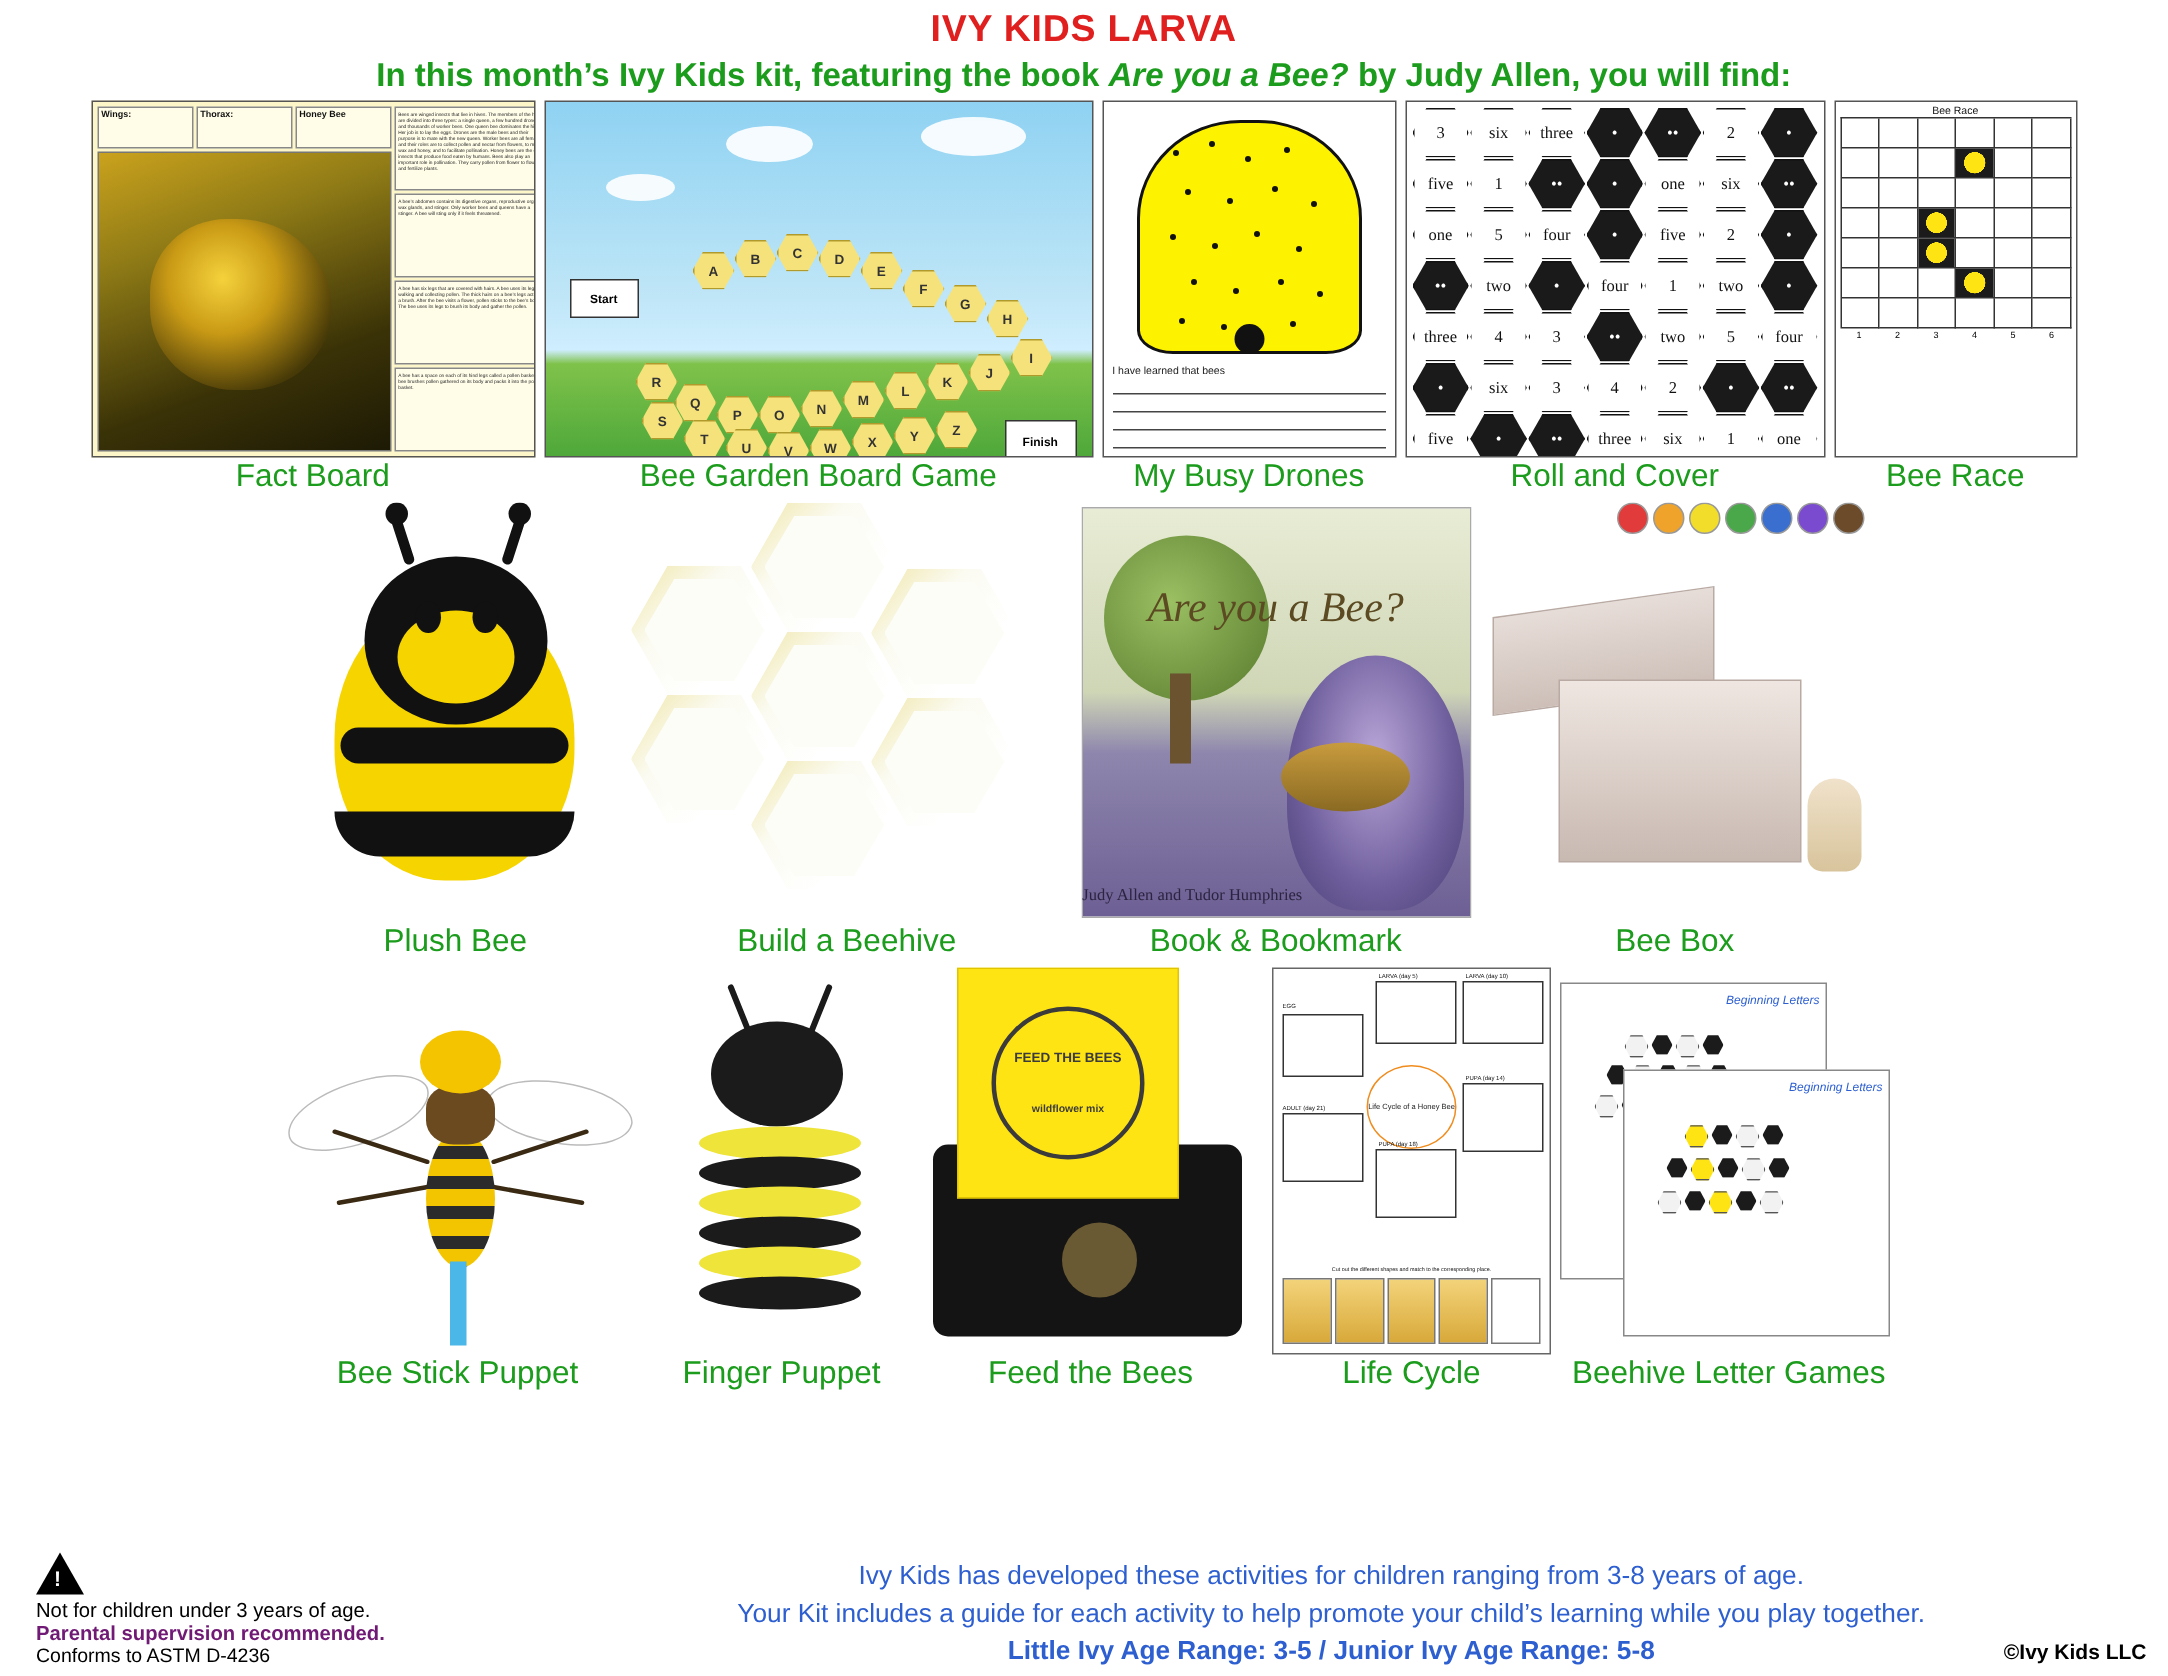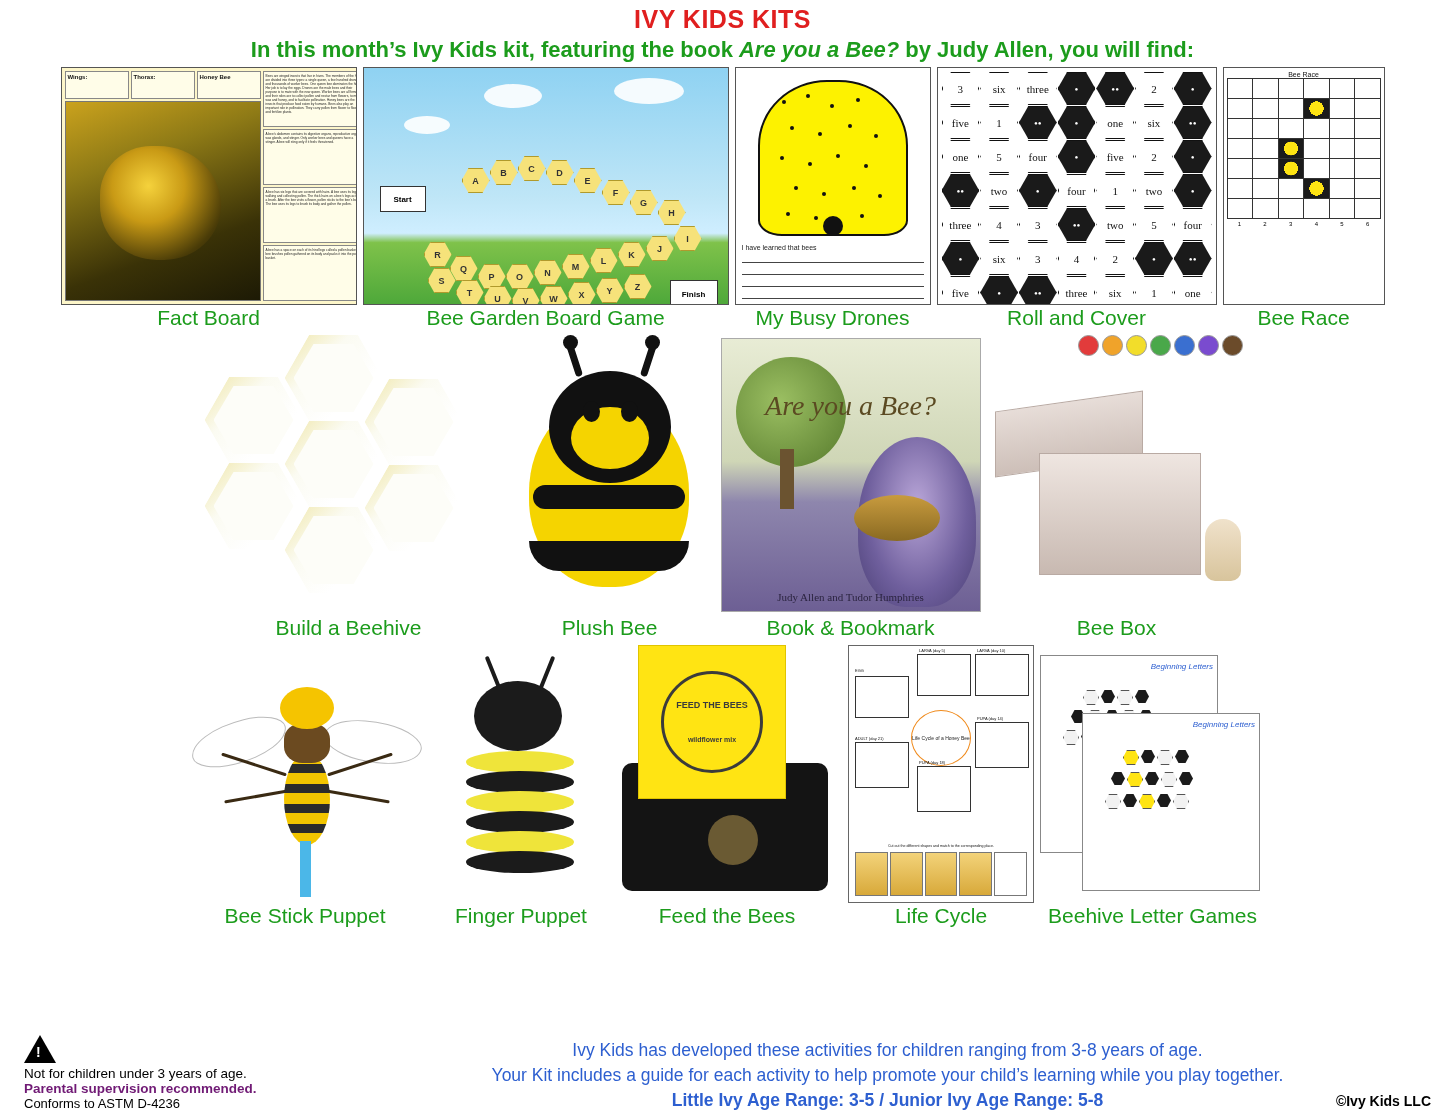--- a/index.html
+++ b/index.html
@@ -123,21 +123,21 @@
   .pl-body{position:absolute;left:24px;top:62px;width:160px;height:190px;background:#f5d400;border-radius:50% 50% 46% 46%;}
   .pl-stripe{position:absolute;background:#111;}
   .pl-head{position:absolute;left:44px;top:36px;width:122px;height:112px;background:#111;border-radius:50%;}
   .pl-face{position:absolute;left:66px;top:72px;width:78px;height:62px;background:#f5d400;border-radius:50%;}
   .pl-eye{position:absolute;width:17px;height:21px;background:#111;border-radius:50%;top:66px;}
   .pl-ant{position:absolute;width:7px;height:34px;background:#111;border-radius:4px;top:8px;}
   .pl-antb{position:absolute;width:15px;height:15px;background:#111;border-radius:50%;top:0;}
 
   .bookcover{width:258px;height:272px;background:linear-gradient(#e8ecd5,#cfd6b6 45%,#8e86ad 60%,#6d5f94 100%);position:relative;border:1px solid #aaa;}
   .bk-title{position:absolute;top:52px;left:0;right:0;text-align:center;color:#5b4a22;font-family:"Liberation Serif",serif;font-size:28px;line-height:1.05;font-style:italic;}
-  .bk-auth{position:absolute;bottom:8px;left:0;right:0;text-align:center;color:#2b2440;font-family:"Liberation Serif",serif;font-size:11px;}
+  .bk-auth{position:absolute;bottom:8px;left:0;right:0;color:#2b2440;font-family:"Liberation Serif",serif;font-size:11px;}
   .bk-tree{position:absolute;left:14px;top:18px;width:110px;height:110px;border-radius:50%;background:radial-gradient(circle at 40% 40%,#9bbf62,#567a2c);}
   .bk-trunk{position:absolute;left:58px;top:110px;width:14px;height:60px;background:#6b5330;}
   .bk-iris{position:absolute;right:4px;bottom:4px;width:118px;height:170px;background:radial-gradient(ellipse at 50% 40%,#b9a6d8,#6f5f9d 60%,#4a3f74 100%);border-radius:50% 50% 40% 40%;}
   .bk-bee{position:absolute;right:40px;bottom:70px;width:86px;height:46px;background:linear-gradient(#c89b3e,#8a6a22);border-radius:50%;}
 
   .lifecycle-fig{width:300px;height:272px;position:relative;}
   .lf-larva{position:absolute;background:#f2dca8;border-radius:50%;}
   .lf-beebody{position:absolute;left:108px;top:58px;width:92px;height:58px;border-radius:50%;background:repeating-linear-gradient(115deg,#f07d12 0 9px,#1a1a1a 9px 17px);}
   .lf-wing{position:absolute;background:rgba(255,255,255,.85);border:1px solid #ddd;border-radius:60% 40% 60% 40%;}
   .lf-cell{position:absolute;right:18px;top:112px;width:66px;height:82px;background:linear-gradient(#fdf4c4,#f6dd6b);border-radius:14px;}
@@ -203,21 +203,21 @@
 
   .foot-center{margin-left:330px;text-align:center;}
   .foot-center p{margin:0 0 3px 0;color:#2d5fd0;font-size:17.5px;line-height:1.25;}
   .foot-age{color:#2d5fd0;font-size:17.5px;font-weight:bold;}
   .copyright{position:absolute;right:14px;bottom:8px;font-size:14px;color:#000;font-weight:bold;}
 </style>
 </head>
 <body>
 
 <div class="header">
-  <div class="brand">IVY KIDS KITS</div>
+  <div class="brand">IVY KIDS LARVA</div>
   <div class="subtitle">
     <span>In this month’s Ivy Kids kit, featuring the book </span><span class="bookttl">Are you a Bee?</span><span> by Judy Allen, you will find:</span>
   </div>
 </div>
 
 <div class="row r1">
 
   <div class="cell">
     <div class="photo framed factboard">
       <div class="fb-hdr">
@@ -428,47 +428,47 @@
           <div>6</div>
         </div>
     </div>
     <div class="caption">Bee Race</div>
   </div>
 </div>
 
 <div class="row r2">
 
   <div class="cell">
-    <div class="photo hive-build">
-      <div class="hb-hex" style="left:6px;top:42px;"></div>
-      <div class="hb-hex" style="left:86px;top:0px;"></div>
-      <div class="hb-hex" style="left:166px;top:44px;"></div>
-      <div class="hb-hex" style="left:6px;top:128px;"></div>
-      <div class="hb-hex" style="left:86px;top:86px;"></div>
-      <div class="hb-hex" style="left:166px;top:130px;"></div>
-      <div class="hb-hex" style="left:86px;top:172px;"></div>
-    </div>
-    <div class="caption">Build a Beehive</div>
-  </div>
-
-  <div class="cell">
     <div class="photo plush">
       <div class="pl-ant" style="left:66px;transform:rotate(-18deg);"></div>
       <div class="pl-ant" style="left:140px;transform:rotate(18deg);"></div>
       <div class="pl-antb" style="left:58px;"></div>
       <div class="pl-antb" style="left:140px;"></div>
       <div class="pl-body"></div>
       <div class="pl-stripe" style="left:28px;top:150px;width:152px;height:24px;border-radius:20px;"></div>
       <div class="pl-stripe" style="left:24px;top:206px;width:160px;height:30px;border-radius:0 0 40px 40px;"></div>
       <div class="pl-head"></div>
       <div class="pl-face"></div>
       <div class="pl-eye" style="left:78px;"></div>
       <div class="pl-eye" style="left:116px;"></div>
     </div>
     <div class="caption">Plush Bee</div>
+  </div>
+
+  <div class="cell">
+    <div class="photo hive-build">
+      <div class="hb-hex" style="left:6px;top:42px;"></div>
+      <div class="hb-hex" style="left:86px;top:0px;"></div>
+      <div class="hb-hex" style="left:166px;top:44px;"></div>
+      <div class="hb-hex" style="left:6px;top:128px;"></div>
+      <div class="hb-hex" style="left:86px;top:86px;"></div>
+      <div class="hb-hex" style="left:166px;top:130px;"></div>
+      <div class="hb-hex" style="left:86px;top:172px;"></div>
+    </div>
+    <div class="caption">Build a Beehive</div>
   </div>
 
   <div class="cell">
     <div class="photo">
       <div class="bookcover">
         <div class="bk-tree"></div>
           <div class="bk-trunk"></div>
         <div class="bk-iris"></div>
           <div class="bk-bee"></div>
         <div class="bk-title">Are you a Bee?</div>

